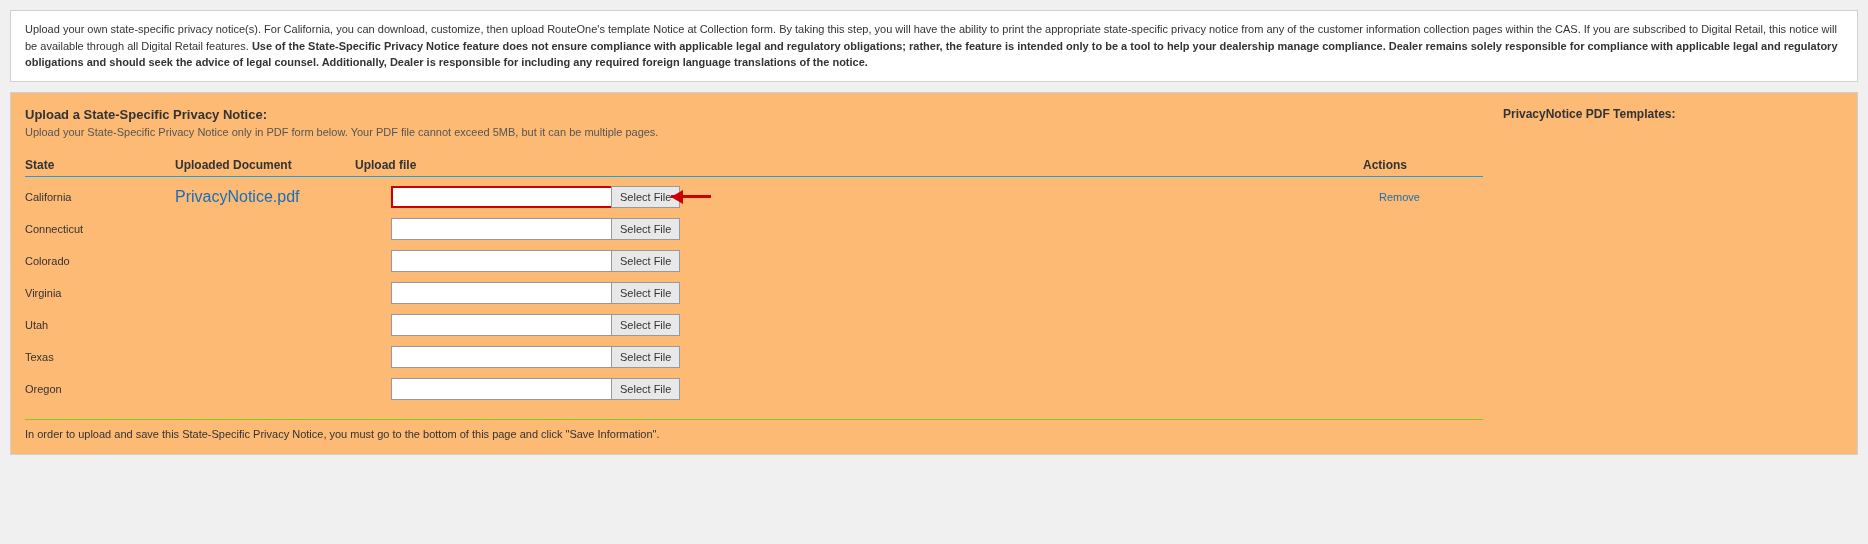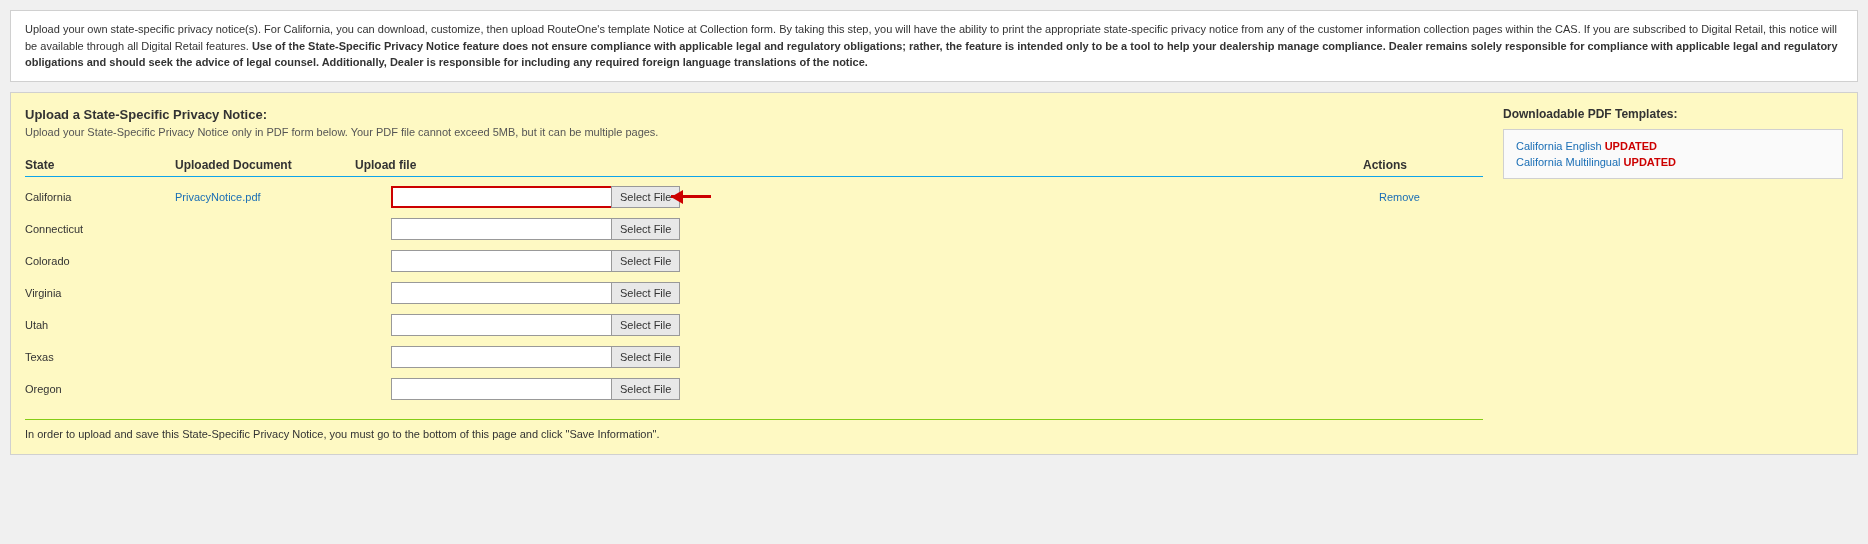--- a/index.html
+++ b/index.html
@@ -28,21 +28,21 @@
     }
     .header-description {
       font-size: 11px;
       line-height: 1.5;
       color: #333;
     }
     .header-description strong {
       font-weight: bold;
     }
     .main-section {
-      background: #fef9c3;
+      background: #fdba74;
       border: 1px solid #d0d0d0;
       padding: 14px;
       display: flex;
       gap: 20px;
     }
     .left-panel {
       flex: 1;
     }
     .right-panel {
       width: 340px;
@@ -78,21 +78,21 @@
       display: grid;
       grid-template-columns: 150px 180px 1fr 120px;
       align-items: center;
       padding: 5px 0;
     }
     .state-name {
       font-size: 11px;
       color: #333;
     }
     .doc-link {
-      font-size: 11px;
+      font-size: 16px;
       color: #1a6eb5;
       text-decoration: none;
     }
     .file-upload-container {
       display: flex;
       align-items: center;
       gap: 0;
       position: relative;
       padding-left: 36px;
     }
@@ -288,24 +288,16 @@
             <button class="select-file-btn">Select File</button>
           </div>
           <div class="action-cell"></div>
         </div>
       </div>
 
       <div class="footer-note">In order to upload and save this State-Specific Privacy Notice, you must go to the bottom of this page and click "Save Information".</div>
     </div>
 
     <div class="right-panel">
-      <div class="downloadable-title">Downloadable PDF Templates:</div>
-      <div class="pdf-template-box">
-        <a class="pdf-link" href="#">
-          <span>California English </span><span class="updated-tag">UPDATED</span>
-        </a>
-        <a class="pdf-link" href="#">
-          <span>California Multilingual </span><span class="updated-tag">UPDATED</span>
-        </a>
-      </div>
+      <div class="downloadable-title">PrivacyNotice PDF Templates:</div>
     </div>
   </div>
 </div>
 
 </body></html>

